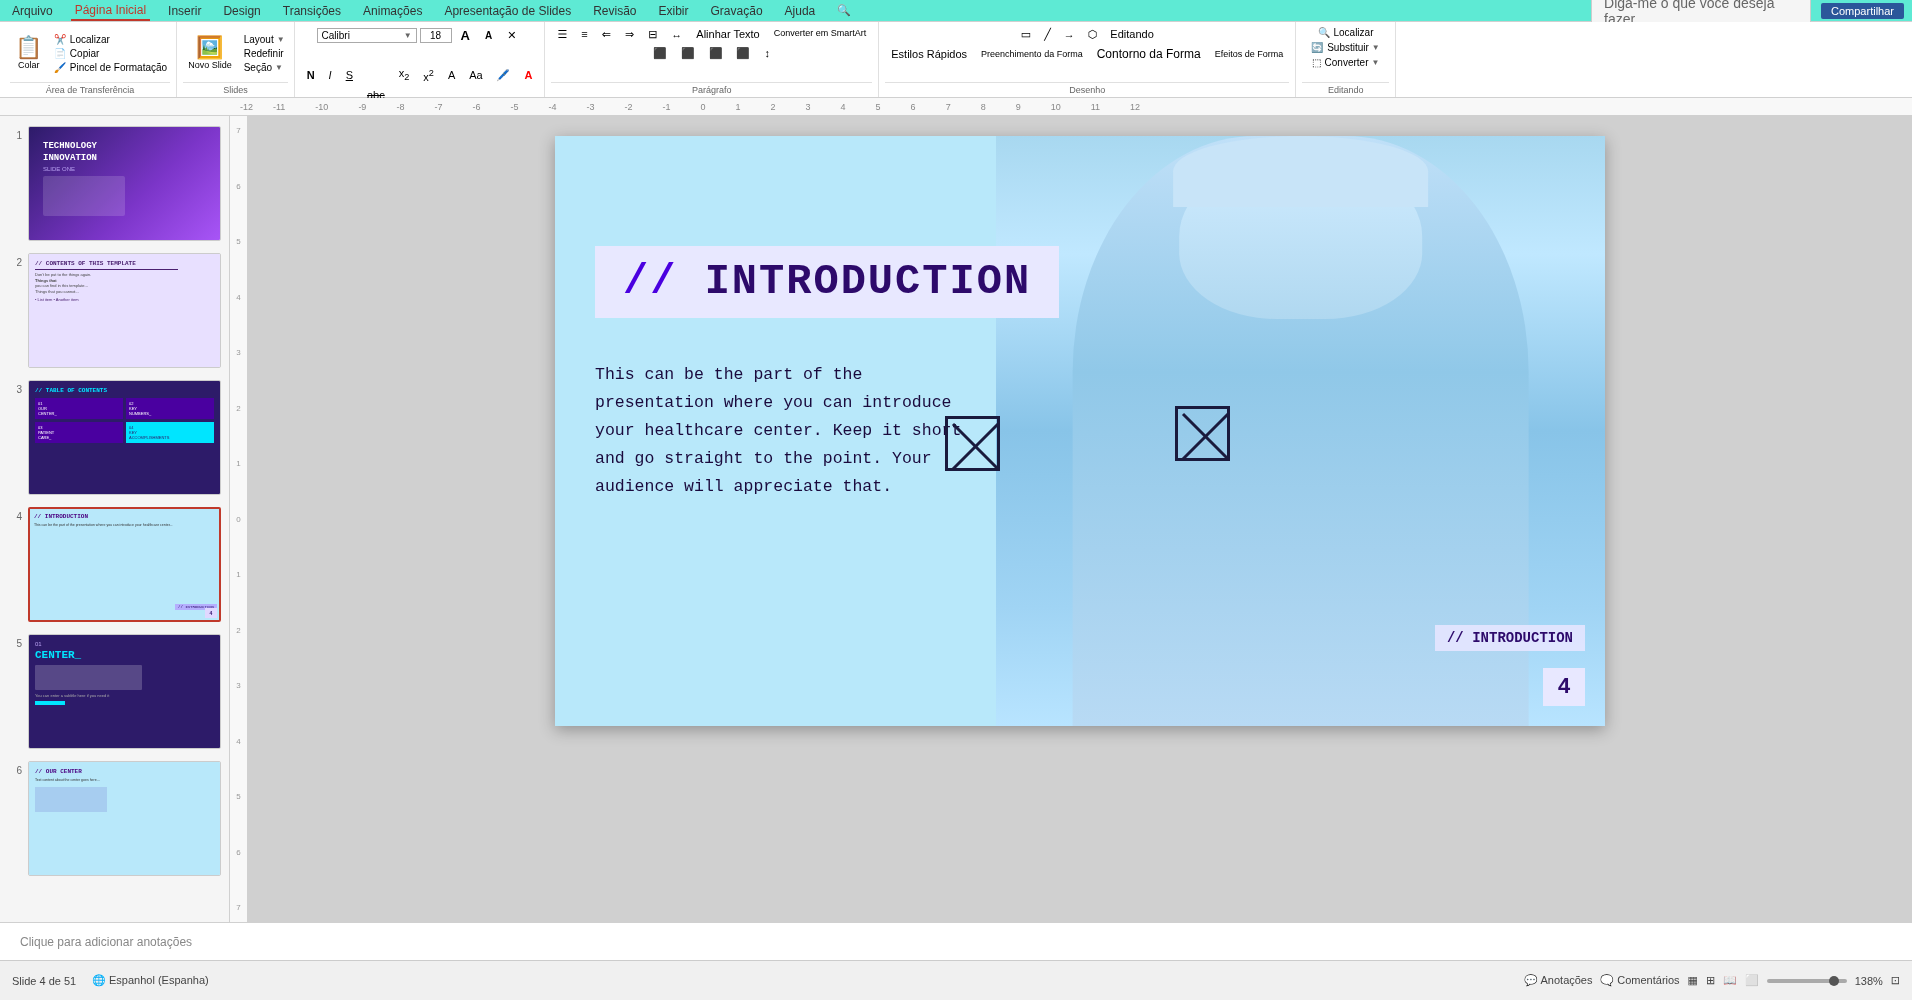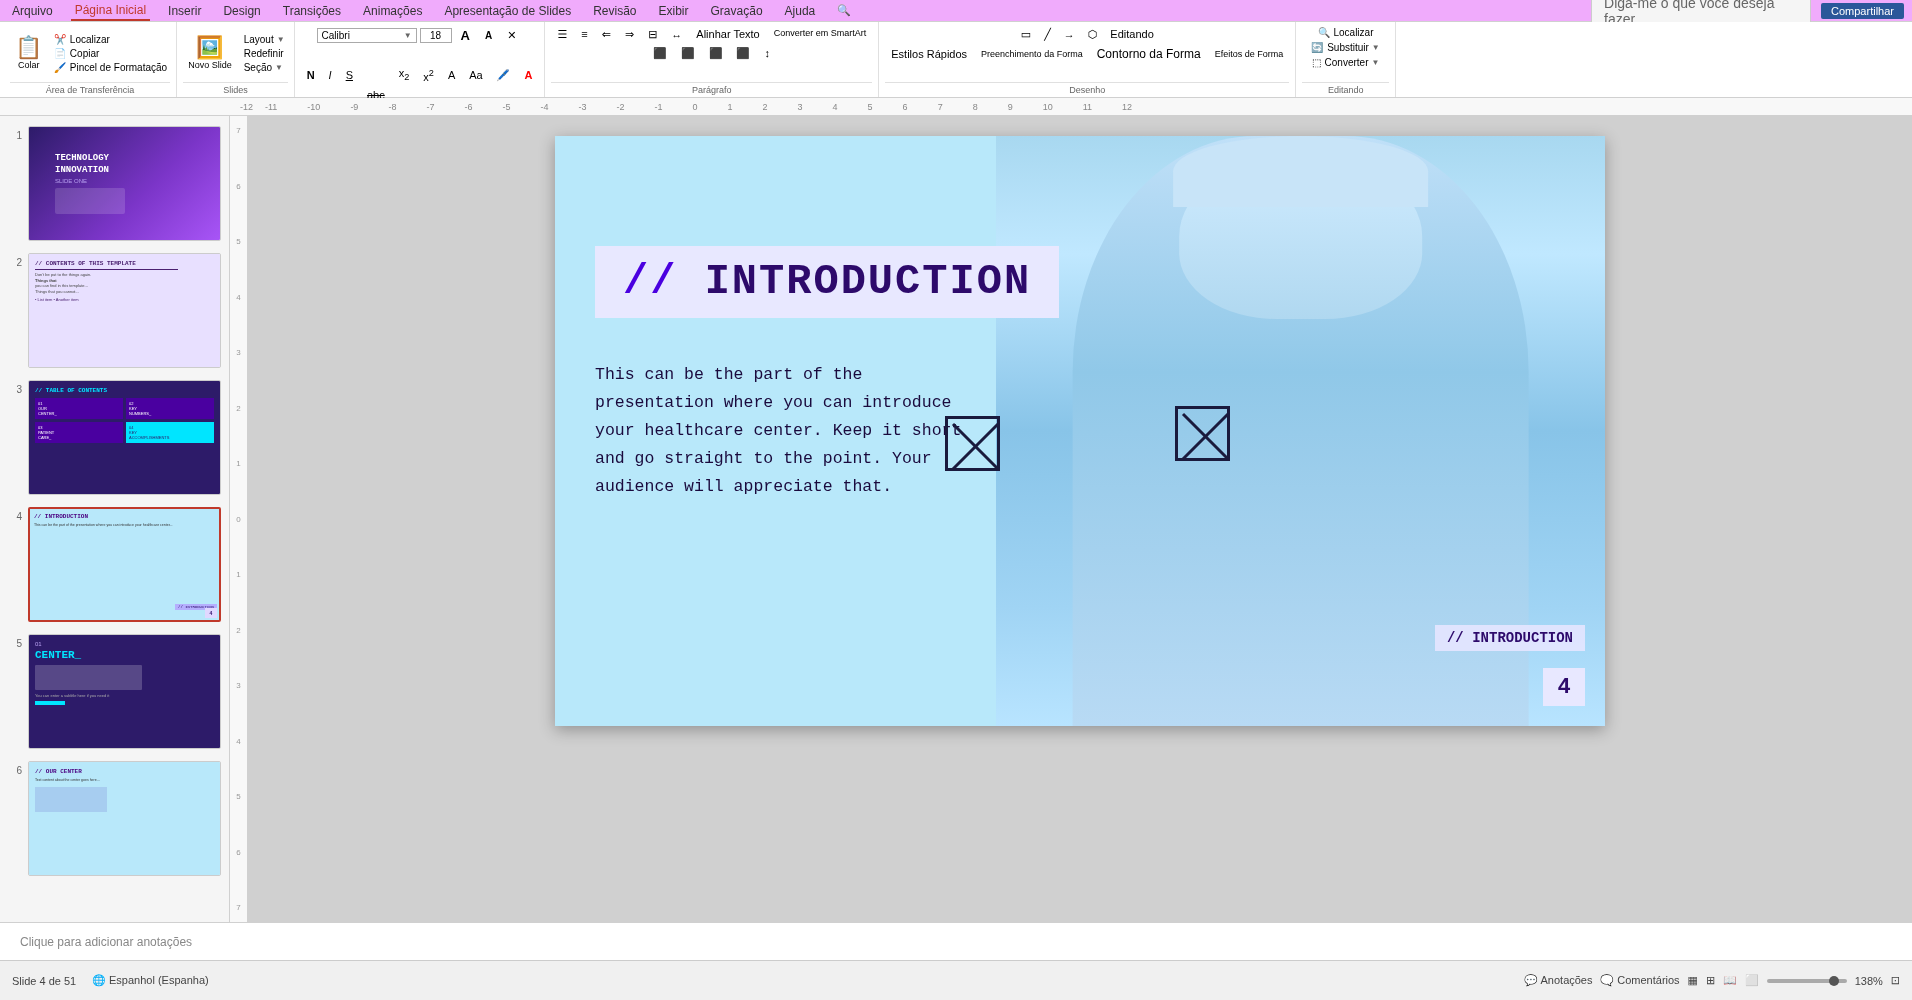--- a/index.html
+++ b/index.html
@@ -1,20 +1,20 @@
 <!DOCTYPE html>
 <html><head>
   <meta charset="utf-8">
   <style>
     * { margin: 0; padding: 0; box-sizing: border-box; }
     body { width: 1912px; height: 1000px; overflow: hidden; font-family: 'Segoe UI', Arial, sans-serif; background: #f0f0f0; display: flex; flex-direction: column; }
 
     
     .menu-bar {
-      background: #f0abfc;
+      background: #5eead4;
       border-bottom: 1px solid #d0d0d0;
       display: flex;
       align-items: center;
       height: 22px;
       padding: 0 8px;
       font-size: 12px;
       color: #333;
       flex-shrink: 0;
     }
     .menu-bar span { margin-right: 14px; cursor: pointer; padding: 2px 4px; }
@@ -400,21 +400,21 @@
         <span>⬚</span>
         <span>Converter</span>
         <span class="dropdown-arrow">▼</span>
       </div>
     </div>
     <div style="font-size:9px; color:#666; text-align:center; border-top:1px solid #e0e0e0; padding-top:2px; margin-top:auto;">Editando</div>
   </div>
 </div>
 
 <div class="ruler">
-  <span style="margin-right:12px;">-12</span>
+  <span style="margin-right:20px;">-12</span>
   <span style="margin-right:30px;">-11</span>
   <span style="margin-right:30px;">-10</span>
   <span style="margin-right:30px;">-9</span>
   <span style="margin-right:30px;">-8</span>
   <span style="margin-right:30px;">-7</span>
   <span style="margin-right:30px;">-6</span>
   <span style="margin-right:30px;">-5</span>
   <span style="margin-right:30px;">-4</span>
   <span style="margin-right:30px;">-3</span>
   <span style="margin-right:30px;">-2</span>
@@ -434,21 +434,21 @@
   <span>12</span>
 </div>
 
 <div class="main-area">
 
   <div class="slide-panel">
 
     <div class="slide-thumb">
       <span class="slide-num">1</span>
       <div class="slide-img">
-        <div style="width:100%;height:100%;background:linear-gradient(135deg,#2d1b69 0%,#7b35c8 60%,#a855f7 100%);display:flex;flex-direction:column;justify-content:flex-start;padding:26px;">
+        <div style="width:100%;height:100%;background:linear-gradient(135deg,#2d1b69 0%,#7b35c8 60%,#a855f7 100%);display:flex;flex-direction:column;justify-content:flex-start;padding:14px;">
           <div style="color:white;font-size:9px;font-weight:900;font-family:'Courier New',monospace;line-height:1.3;">
             <div>TECHNOLOGY</div>
             <div>INNOVATION</div>
           </div>
           <div style="color:#b8a0f0;font-size:6px;margin-top:2px;">SLIDE ONE</div>
           <div style="width:50%;height:40px;background:rgba(255,255,255,0.15);margin-top:4px;border-radius:2px;"></div>
         </div>
       </div>
     </div>
 

